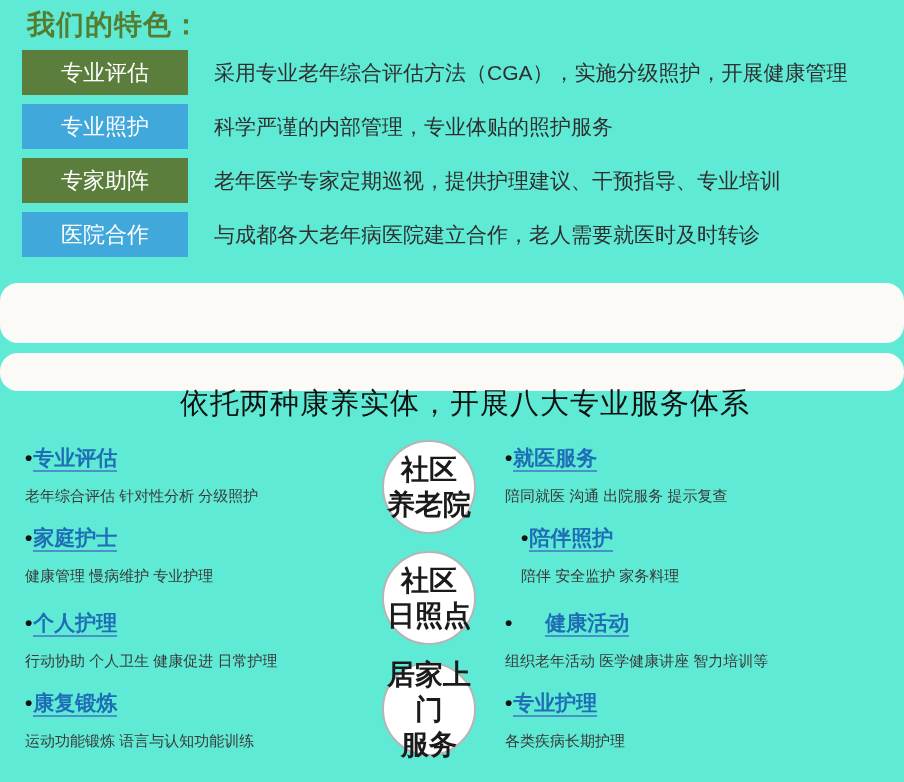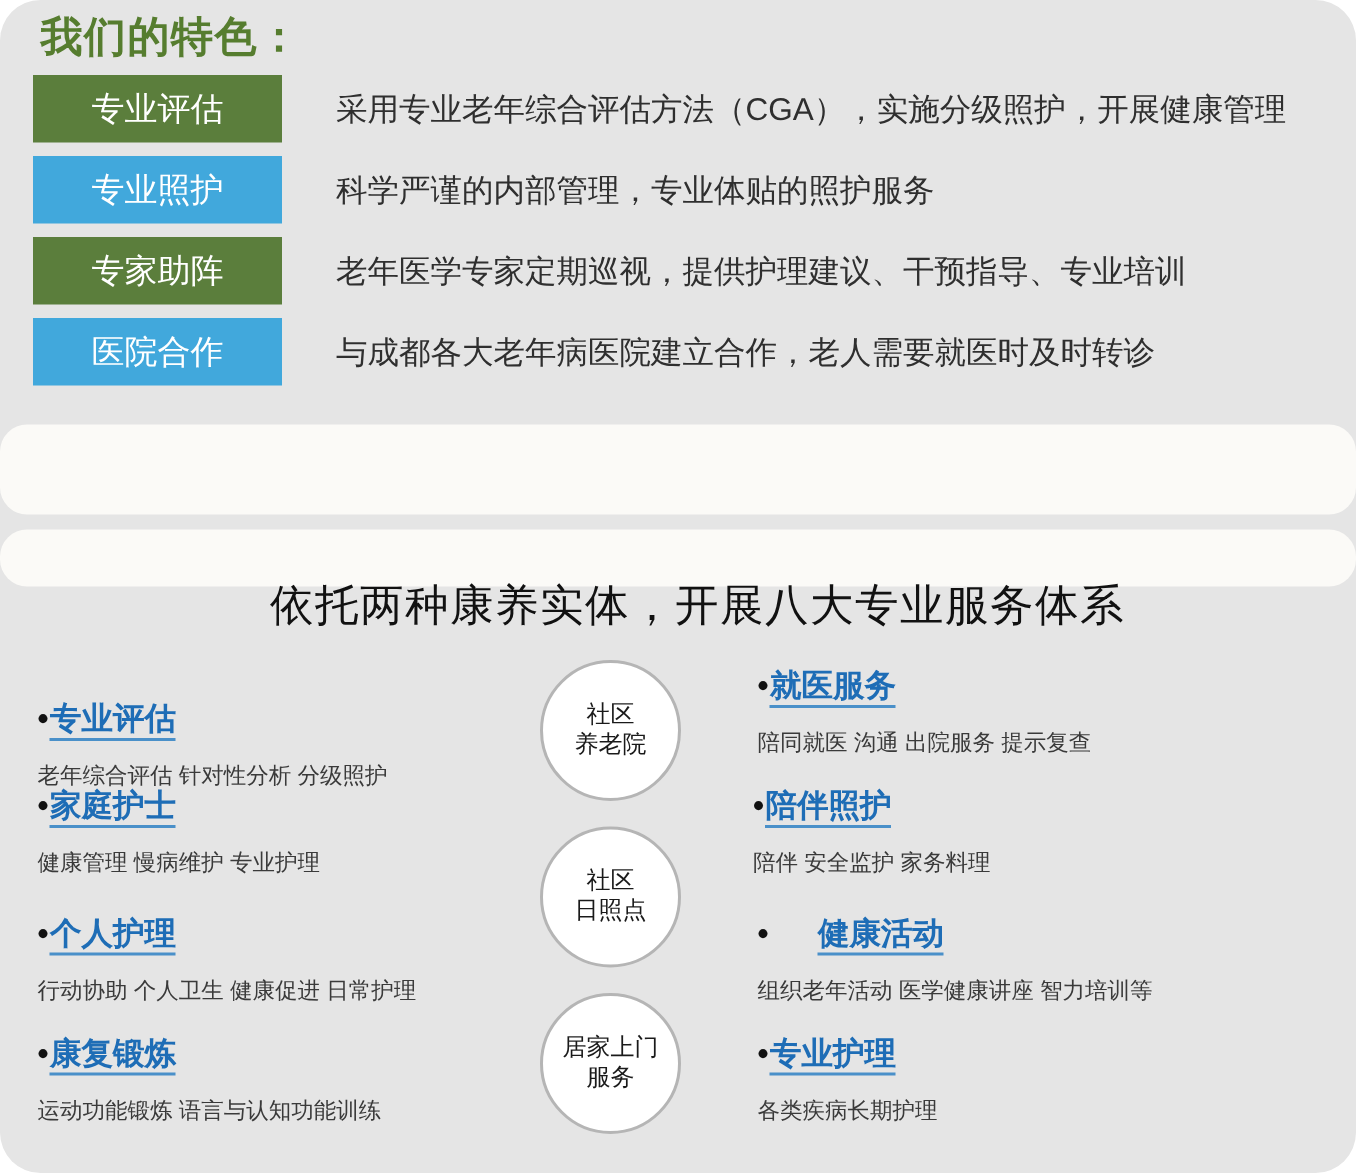--- a/index.html
+++ b/index.html
@@ -4,23 +4,22 @@
 <style>
   html, body { margin: 0; padding: 0; }
   body {
     font-family: "Liberation Sans", "DejaVu Sans", sans-serif;
     background: #ffffff;
   }
   .page {
     position: relative;
     width: 904px;
     height: 782px;
-    background: #e5e5e5;
+    background: #5eead4;
     overflow: hidden;
-    border-radius: 27px;
   }
 
   
   .features-title {
     position: absolute;
     left: 27px;
     top: 6px;
     font-size: 28px;
     font-weight: bold;
     letter-spacing: 1px;
@@ -36,21 +35,21 @@
     width: 166px;
     height: 45px;
     display: flex;
     align-items: center;
     justify-content: center;
     color: #ffffff;
     font-size: 22px;
     flex: 0 0 auto;
   }
   .feature-desc {
-    margin-left: 36px;
+    margin-left: 26px;
     font-size: 21px;
     color: #2f2f2f;
     white-space: nowrap;
   }
 
   
   .band {
     position: absolute;
     left: 0;
     width: 100%;
@@ -95,32 +94,32 @@
     cursor: pointer;
   }
   .service-detail {
     margin-top: 13px;
     font-size: 15px;
     color: #3a3a3a;
     line-height: 24px;
   }
   .entity-circle {
     position: absolute;
-    left: 360px;
+    left: 382px;
     width: 94px;
     height: 94px;
     border: 2px solid #b5b5b5;
     border-radius: 50%;
     background: #ffffff;
     display: flex;
     flex-direction: column;
     align-items: center;
     justify-content: center;
-    font-size: 16px;
-    font-weight: normal;
+    font-size: 28px;
+    font-weight: bold;
     color: #1a1a1a;
     line-height: 1.25;
     box-sizing: border-box;
     text-align: center;
   }
 </style>
 </head>
 <body>
 
 <div class="page">
@@ -145,21 +144,21 @@
   <div class="feature-row" style="top:212px">
     <div class="feature-tag" style="background-color: rgb(65, 168, 220);">医院合作</div>
     <div class="feature-desc">与成都各大老年病医院建立合作，老人需要就医时及时转诊</div>
   </div>
 
   <div class="band band-1"></div>
   <div class="band band-2"></div>
 
   <div class="system-title">依托两种康养实体，开展八大专业服务体系</div>
 
-  <div class="service-entry" style="left:25px; top:467px">
+  <div class="service-entry" style="left:25px; top:445px">
     <div class="service-heading">
       <span class="bullet">•</span><a class="service-link" style="color: rgb(30, 109, 182);">专业评估</a>
     </div>
     <div class="service-detail">老年综合评估 针对性分析 分级照护</div>
   </div>
 
   <div class="service-entry" style="left:25px; top:610px">
     <div class="service-heading">
       <span class="bullet">•</span><a class="service-link" style="color: rgb(30, 109, 182);">个人护理</a>
     </div>
@@ -193,21 +192,21 @@
     <span>服务</span>
   </div>
 
   <div class="service-entry" style="left:505px; top:445px">
     <div class="service-heading">
       <span class="bullet">•</span><a class="service-link" style="color: rgb(30, 109, 182);">就医服务</a>
     </div>
     <div class="service-detail">陪同就医 沟通 出院服务 提示复查</div>
   </div>
 
-  <div class="service-entry" style="left:502px; top:525px">
+  <div class="service-entry" style="left:521px; top:525px">
     <div class="service-heading">
       <span class="bullet">•</span><a class="service-link" style="color: rgb(30, 109, 182);">陪伴照护</a>
     </div>
     <div class="service-detail">陪伴 安全监护 家务料理</div>
   </div>
 
   <div class="service-entry" style="left:505px; top:610px">
     <div class="service-heading">
       <span class="bullet">•</span><a class="service-link" style="color: rgb(30, 109, 182); margin-left: 32px;">健康活动</a>
     </div>

